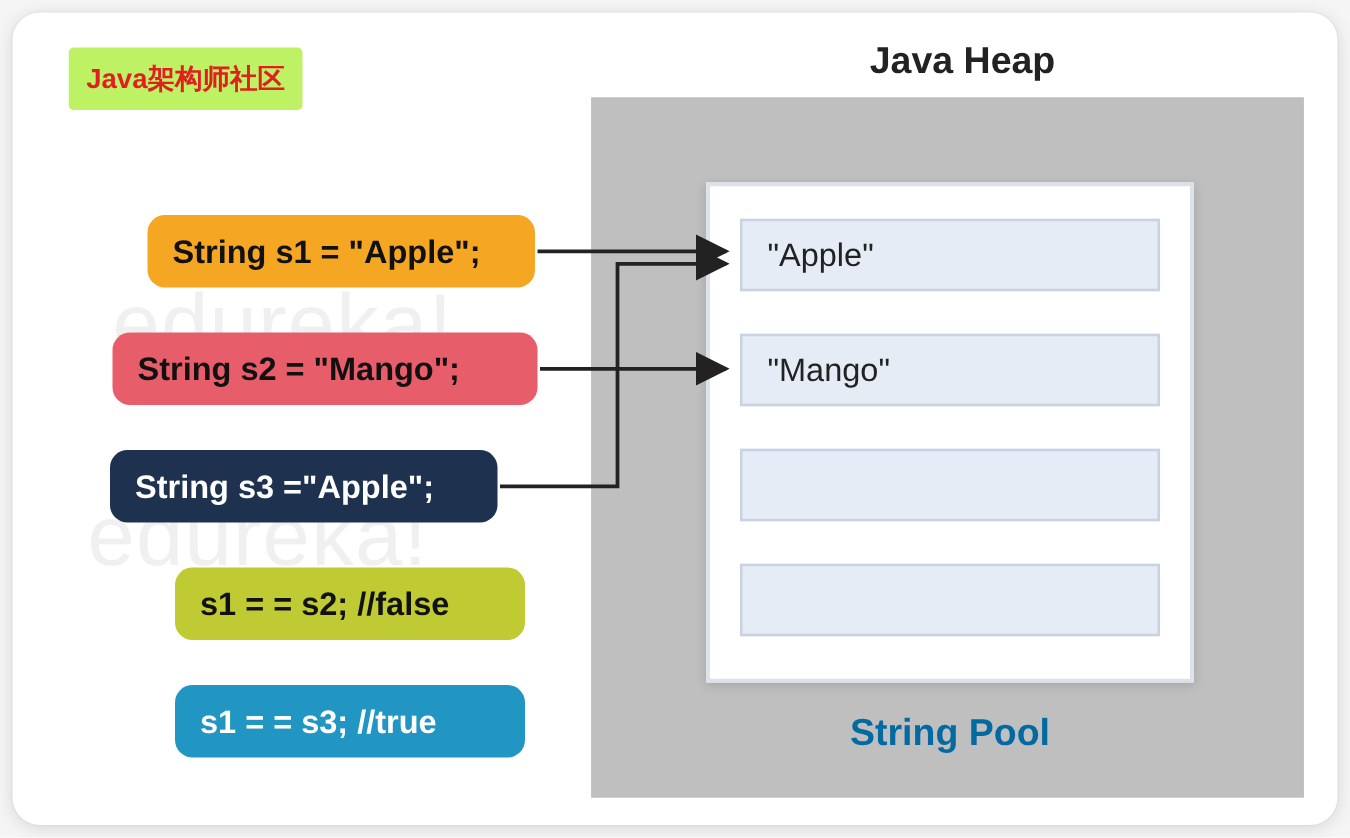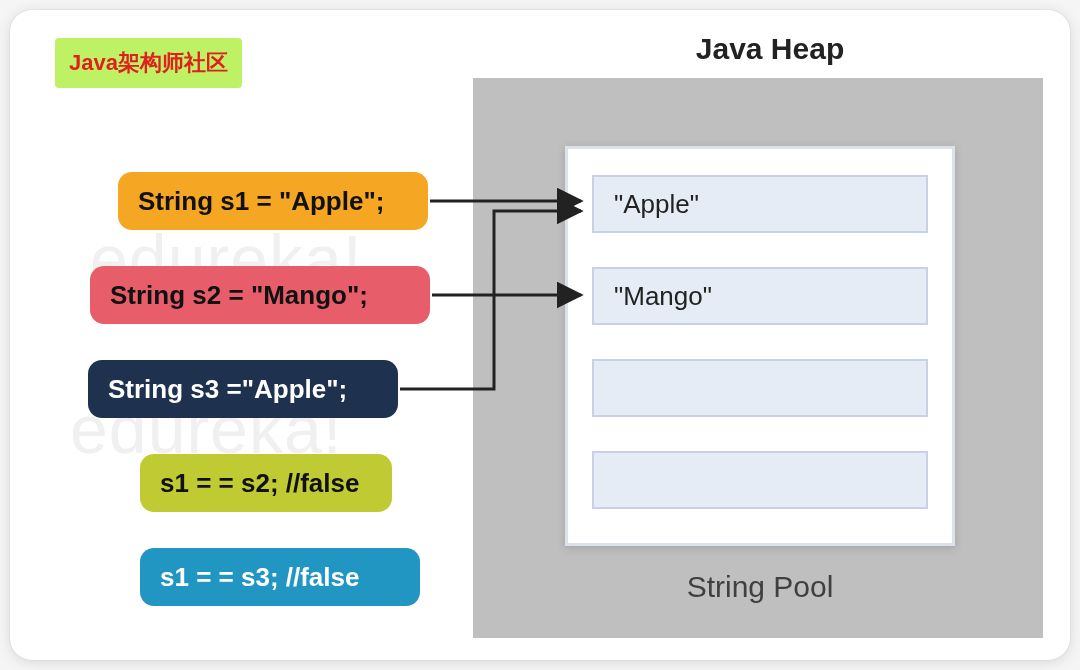--- a/index.html
+++ b/index.html
@@ -85,39 +85,39 @@
     font-weight: 500;
     color: #222;
   }
   .pool-title {
     position: absolute;
     left: 555px;
     top: 560px;
     width: 390px;
     text-align: center;
     font-size: 30px;
-    font-weight: 400;
-    color: #404040;
+    font-weight: 700;
+    color: #0369a1;
   }
   .pill {
     position: absolute;
     height: 58px;
     border-radius: 14px;
     display: flex;
     align-items: center;
     padding: 0 20px;
     font-size: 26px;
     font-weight: 600;
     color: #111;
     white-space: nowrap;
   }
   .p1 { background:#f5a623; left:108px; top:162px; width:310px; }
   .p2 { background:#e85d6a; left: 80px; top:256px; width:340px; }
   .p3 { background:#1e3250; left: 78px; top:350px; width:310px; color:#fff; }
-  .p4 { background:#c0ca33; left:130px; top:444px; width:252px; }
+  .p4 { background:#c0ca33; left:130px; top:444px; width:280px; }
   .p5 { background:#2196c3; left:130px; top:538px; width:280px; color:#fff; }
   svg.arrows {
     position: absolute;
     left: 0; top: 0;
     width: 1060px; height: 650px;
     pointer-events: none;
   }
 </style>
 </head>
 <body>
@@ -141,21 +141,21 @@
     <div class="pool-row">"Mango"</div>
     <div class="pool-row"></div>
     <div class="pool-row"></div>
   </div>
   <div class="pool-title">String Pool</div>
 
   <div class="pill p1">String s1 = "Apple";</div>
   <div class="pill p2">String s2 = "Mango";</div>
   <div class="pill p3">String s3 ="Apple";</div>
   <div class="pill p4">s1 = = s2; //false</div>
-  <div class="pill p5">s1 = = s3; //false</div>
+  <div class="pill p5">s1 = = s3; //true</div>
 
   <svg class="arrows">
     <defs>
       <marker id="ah" viewBox="0 0 10 10" refX="9" refY="5" markerWidth="9" markerHeight="9" orient="auto">
         <path d="M 0 0 L 10 5 L 0 10 z" fill="#222"></path>
       </marker>
     </defs>
     <path d="M 420 191 L 500 191 L 500 191 L 571 191" fill="none" stroke="#222" stroke-width="3" marker-end="url(#ah)"></path>
     <path d="M 422 285 L 571 285" fill="none" stroke="#222" stroke-width="3" marker-end="url(#ah)"></path>
     <path d="M 390 379 L 484 379 L 484 201 L 571 201" fill="none" stroke="#222" stroke-width="3" marker-end="url(#ah)"></path>

